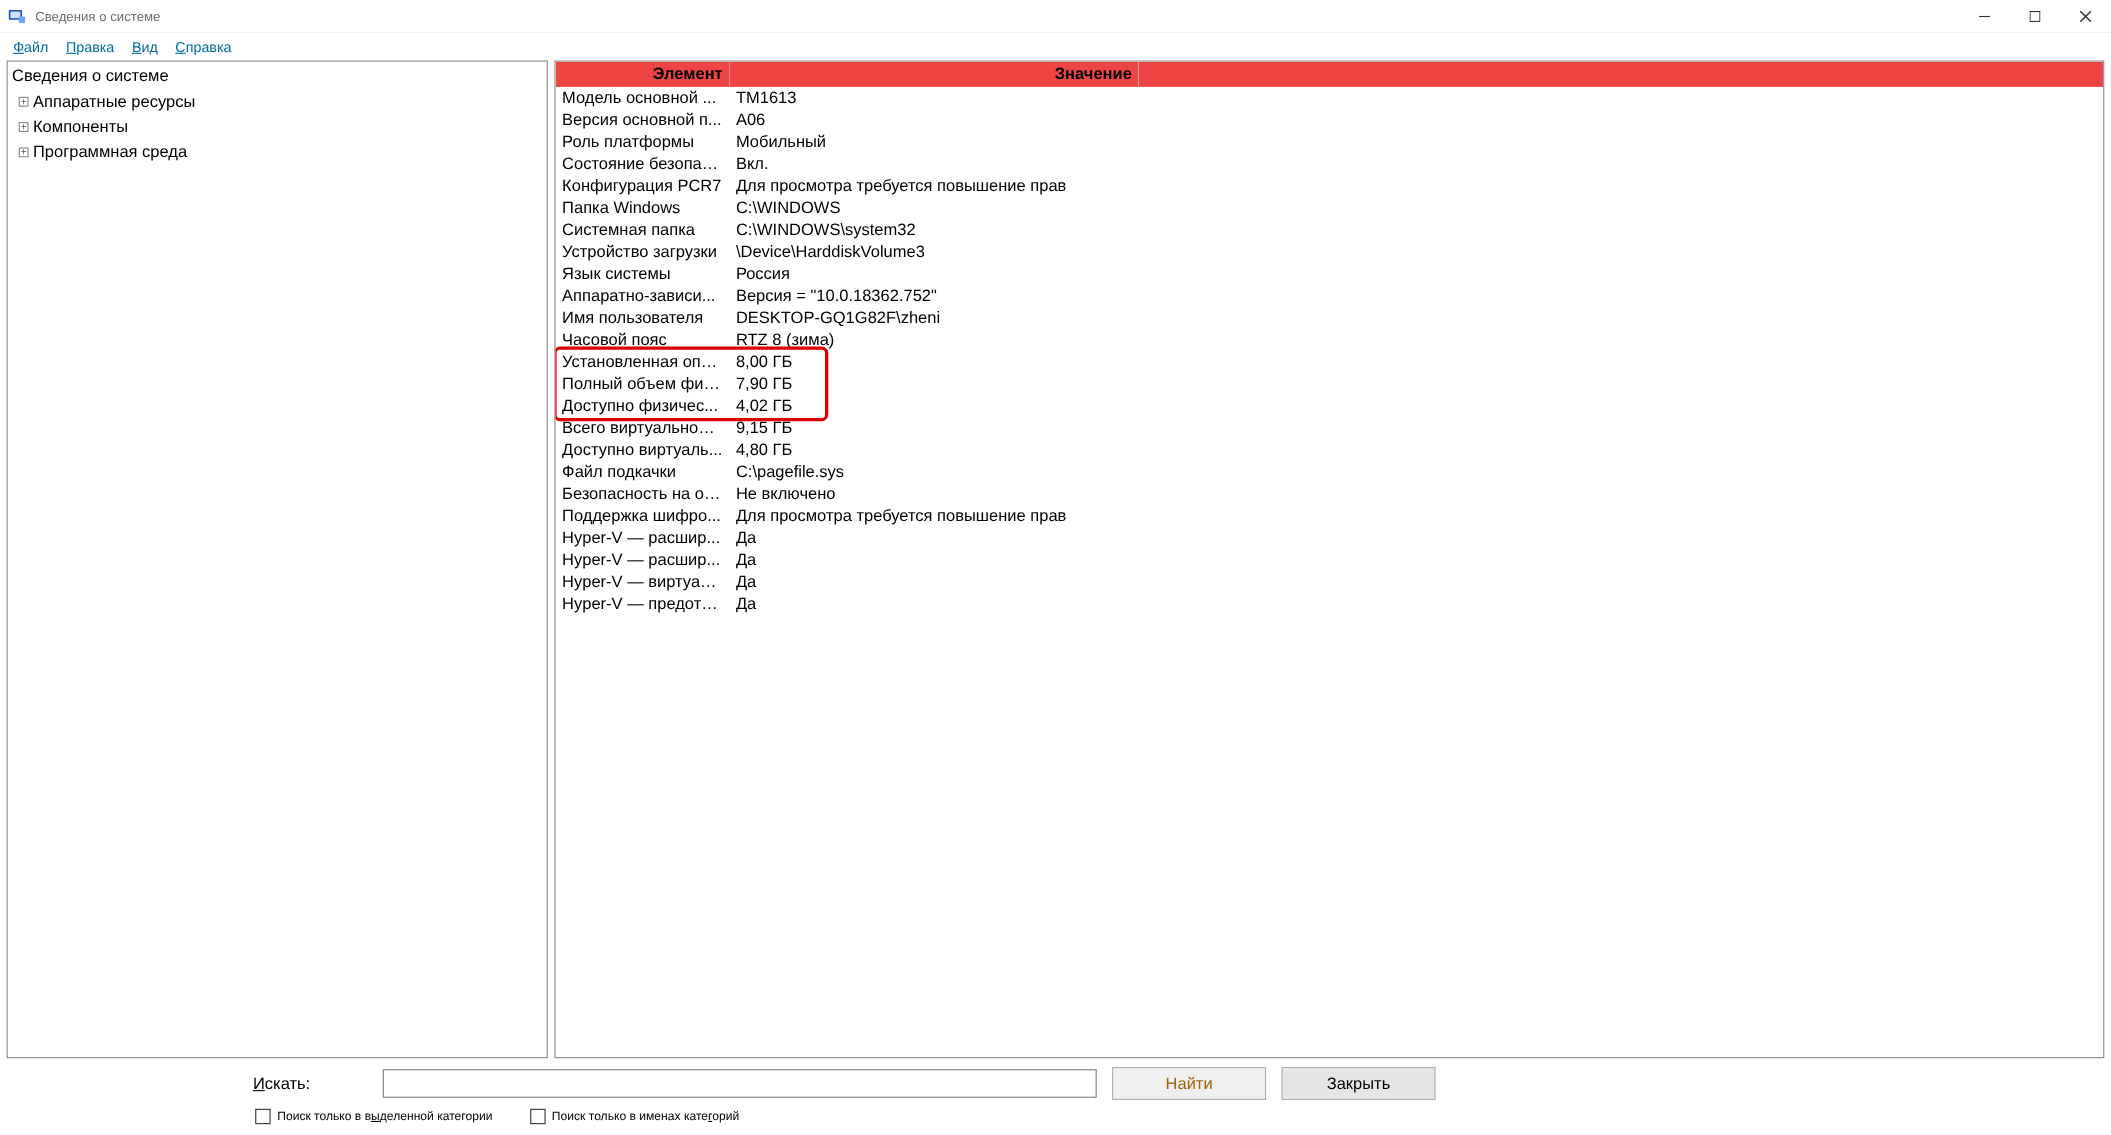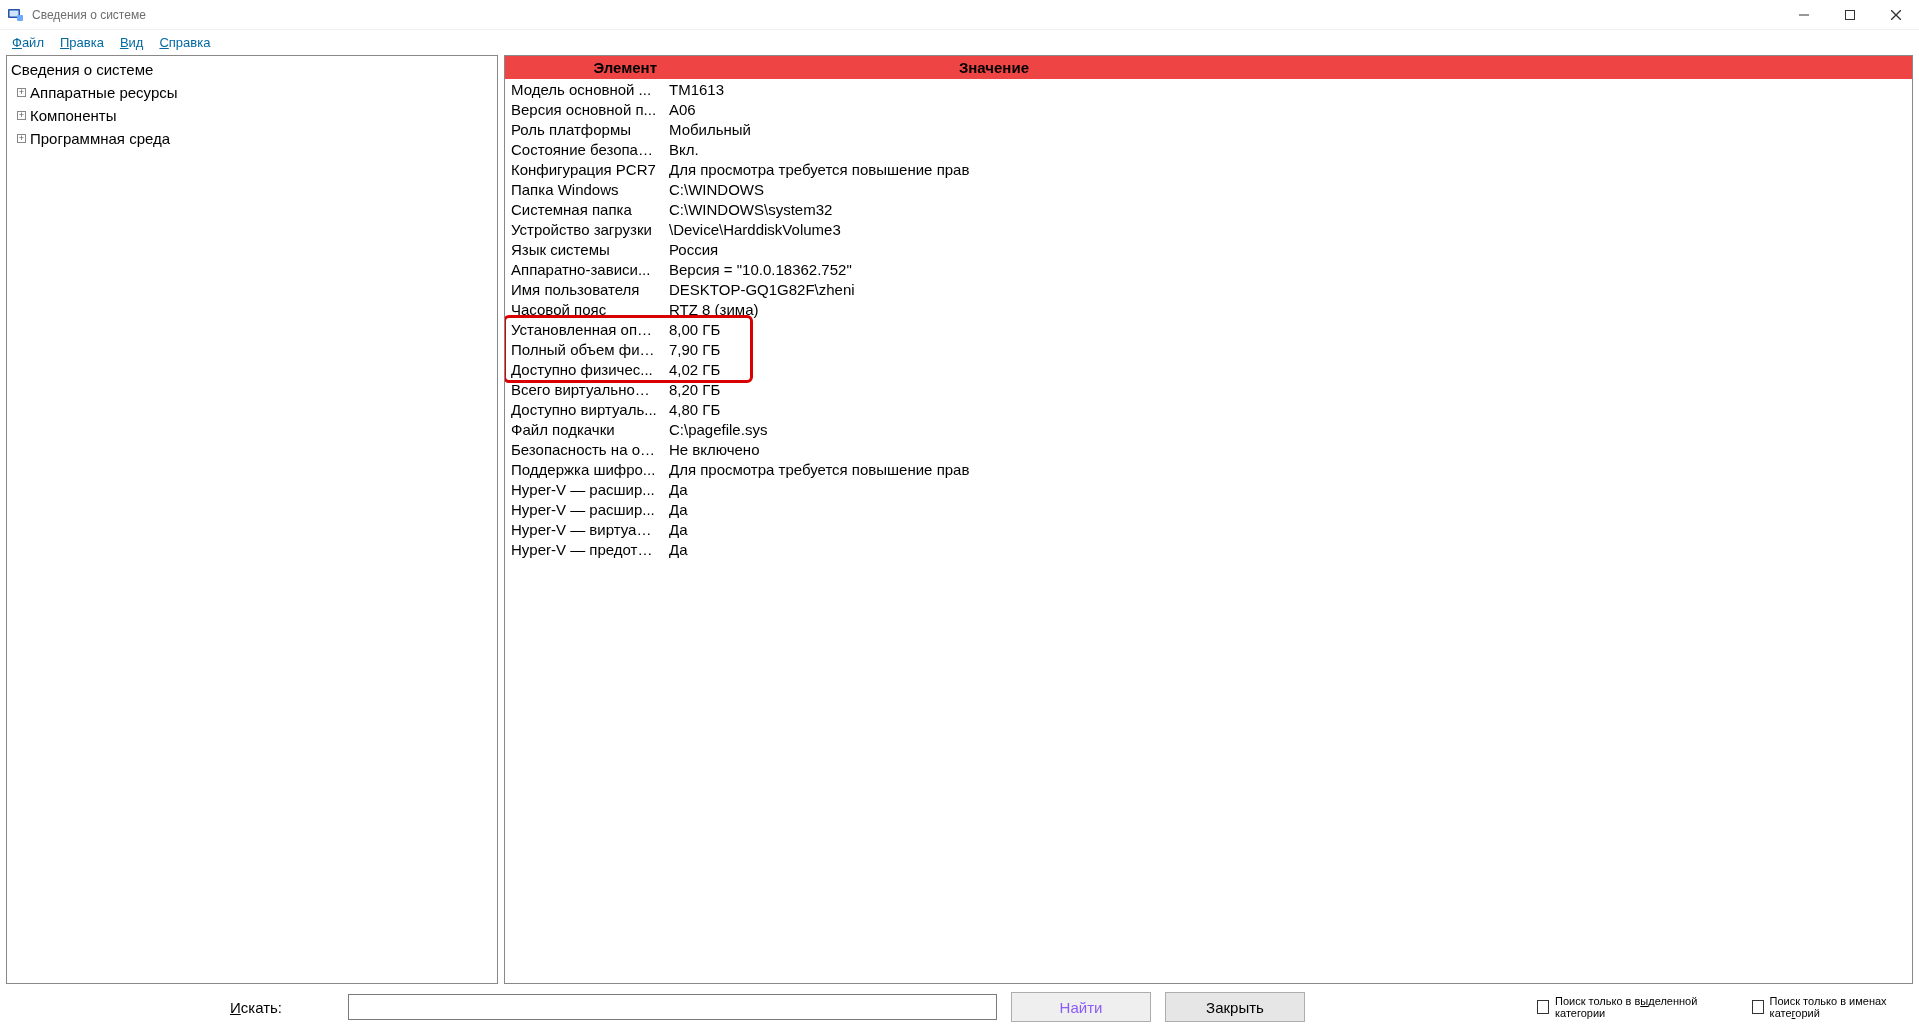--- a/index.html
+++ b/index.html
@@ -47,27 +47,27 @@
 
 
 .red-box { position:absolute; border:3px solid #d80000; border-radius:6px; pointer-events:none; }
 
 
 .detail-scroll::-webkit-scrollbar { width:17px; }
 .detail-scroll::-webkit-scrollbar-track { background:#f0f0f0; }
 .detail-scroll::-webkit-scrollbar-thumb { background:#c2c2c2; }
 
 
-.bottom { padding:8px 8px 10px 8px; display:flex; flex-direction:row; gap:8px; }
+.bottom { padding:8px 8px 10px 8px; display:flex; flex-direction:column; gap:8px; }
 .row1 { display:flex; align-items:center; }
 .search-label { width:340px; text-align:right; padding-right:66px; font-size:15px; }
 .search-label u { text-decoration:underline; }
 .search-input { width:649px; height:26px; border:1px solid #7a7a7a; padding:2px 4px; font-size:14px; }
 .btn { margin-left:14px; height:30px; min-width:140px; border:1px solid #adadad; background:#e6e6e6; font-size:15px; display:inline-flex; align-items:center; justify-content:center; }
-.btn.find { color:#8b5cf6; background:#efefef; }
+.btn.find { color:#a16207; background:#efefef; }
 .row2 { display:flex; align-items:center; padding-left:224px; gap:34px; font-size:11px; }
 .checkbox { display:flex; align-items:center; gap:6px; }
 .checkbox .box { width:14px; height:14px; border:1px solid #333; }
 .checkbox u { text-decoration:underline; }
 </style>
 </head>
 <body>
 
 <div class="titlebar">
   <span class="app-icon">
@@ -208,21 +208,21 @@
                 <td class="col-val">7,90 ГБ</td>
                 <td class="col-pad"></td>
               </tr>
               <tr>
                 <td class="col-el">Доступно физичес...</td>
                 <td class="col-val">4,02 ГБ</td>
                 <td class="col-pad"></td>
               </tr>
               <tr>
                 <td class="col-el">Всего виртуальной ...</td>
-                <td class="col-val">8,20 ГБ</td>
+                <td class="col-val">9,15 ГБ</td>
                 <td class="col-pad"></td>
               </tr>
               <tr>
                 <td class="col-el">Доступно виртуаль...</td>
                 <td class="col-val">4,80 ГБ</td>
                 <td class="col-pad"></td>
               </tr>
               <tr>
                 <td class="col-el">Файл подкачки</td>
                 <td class="col-val">C:\pagefile.sys</td>

